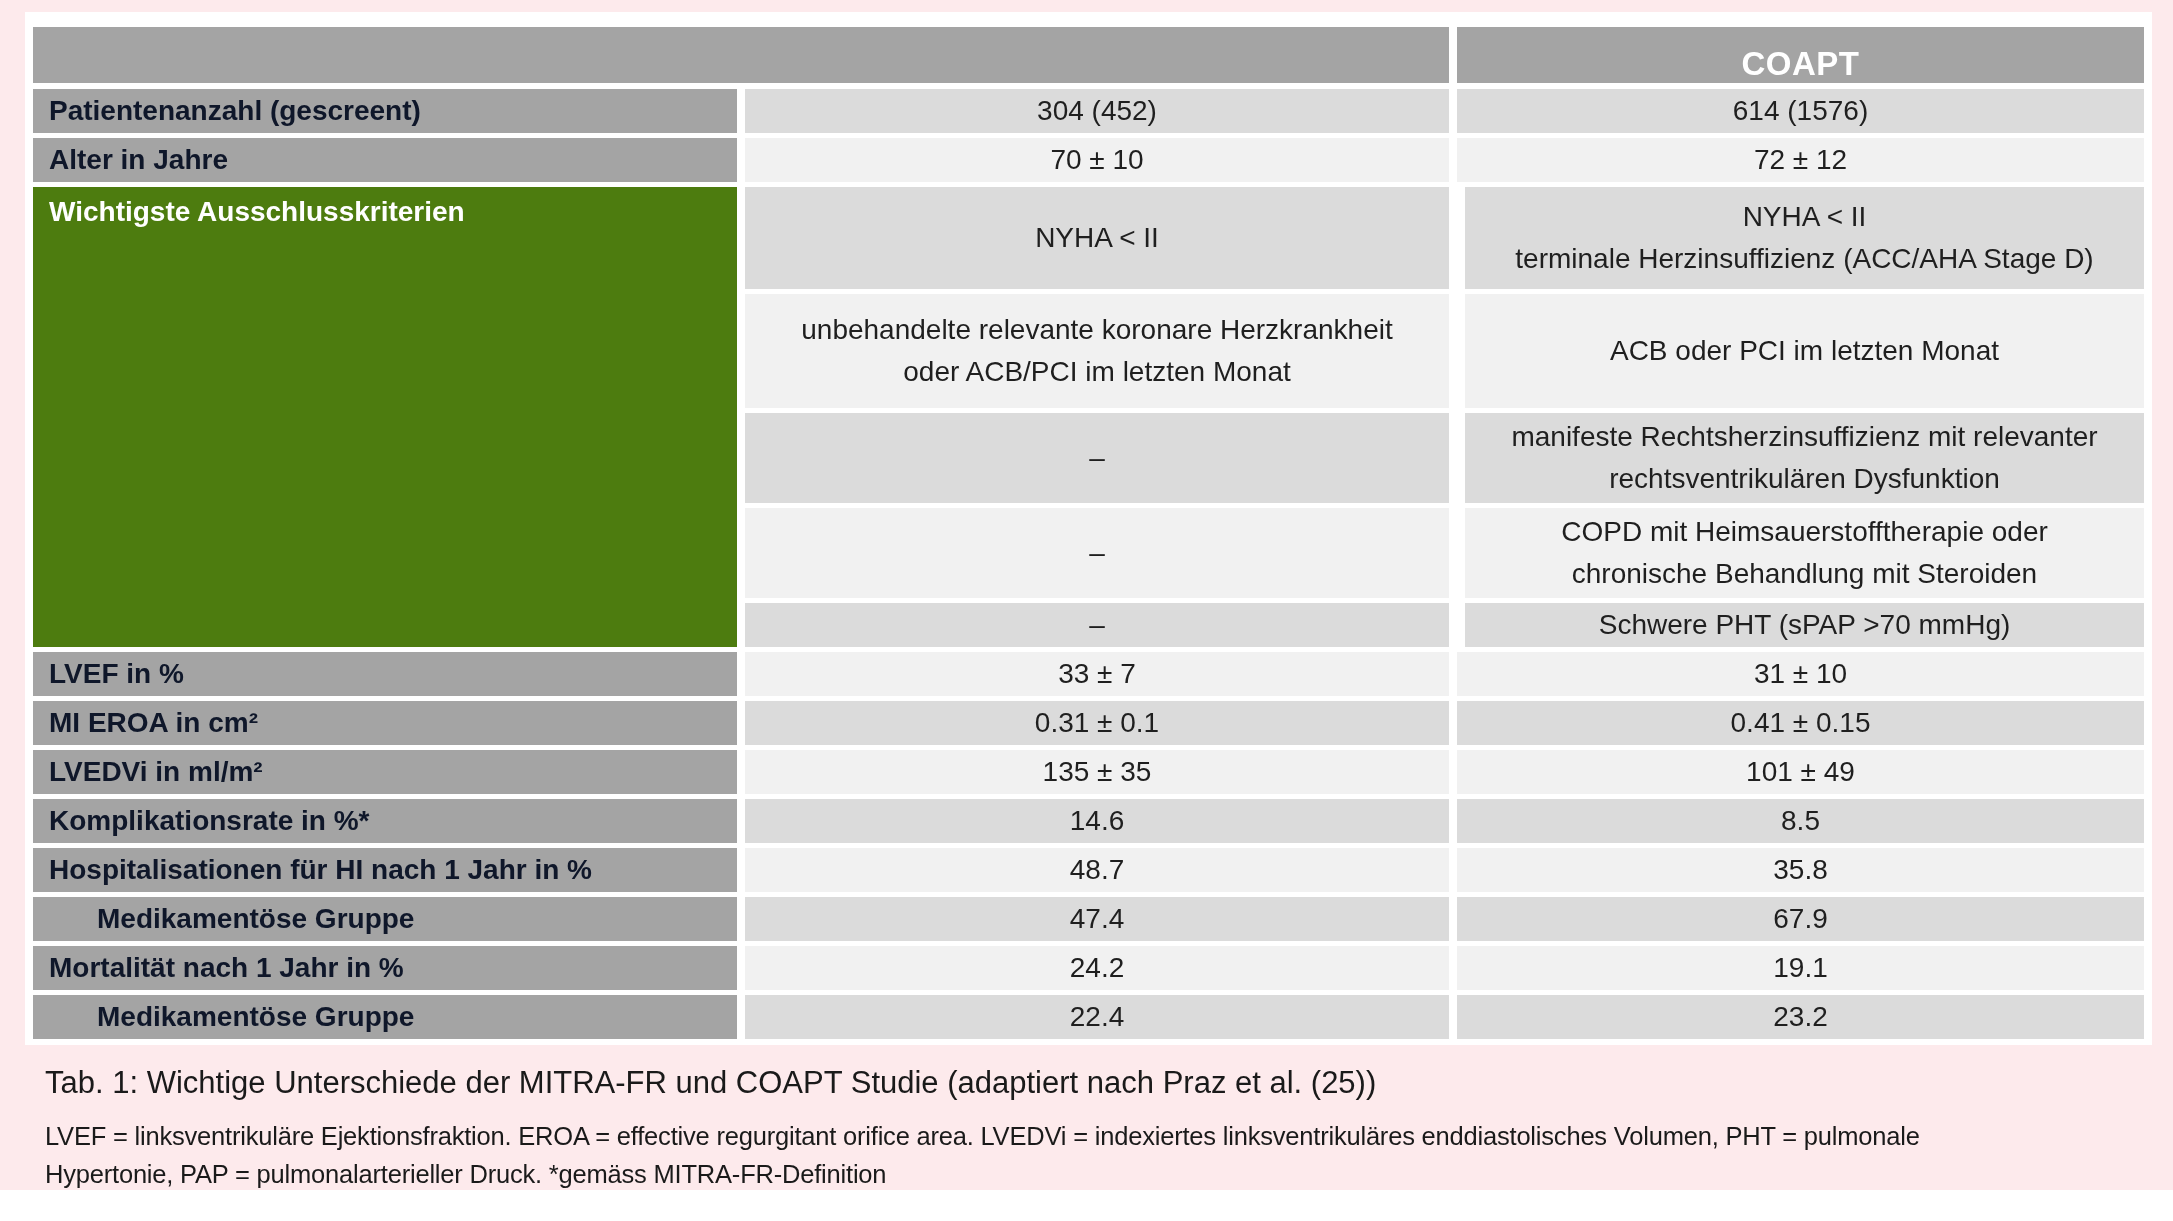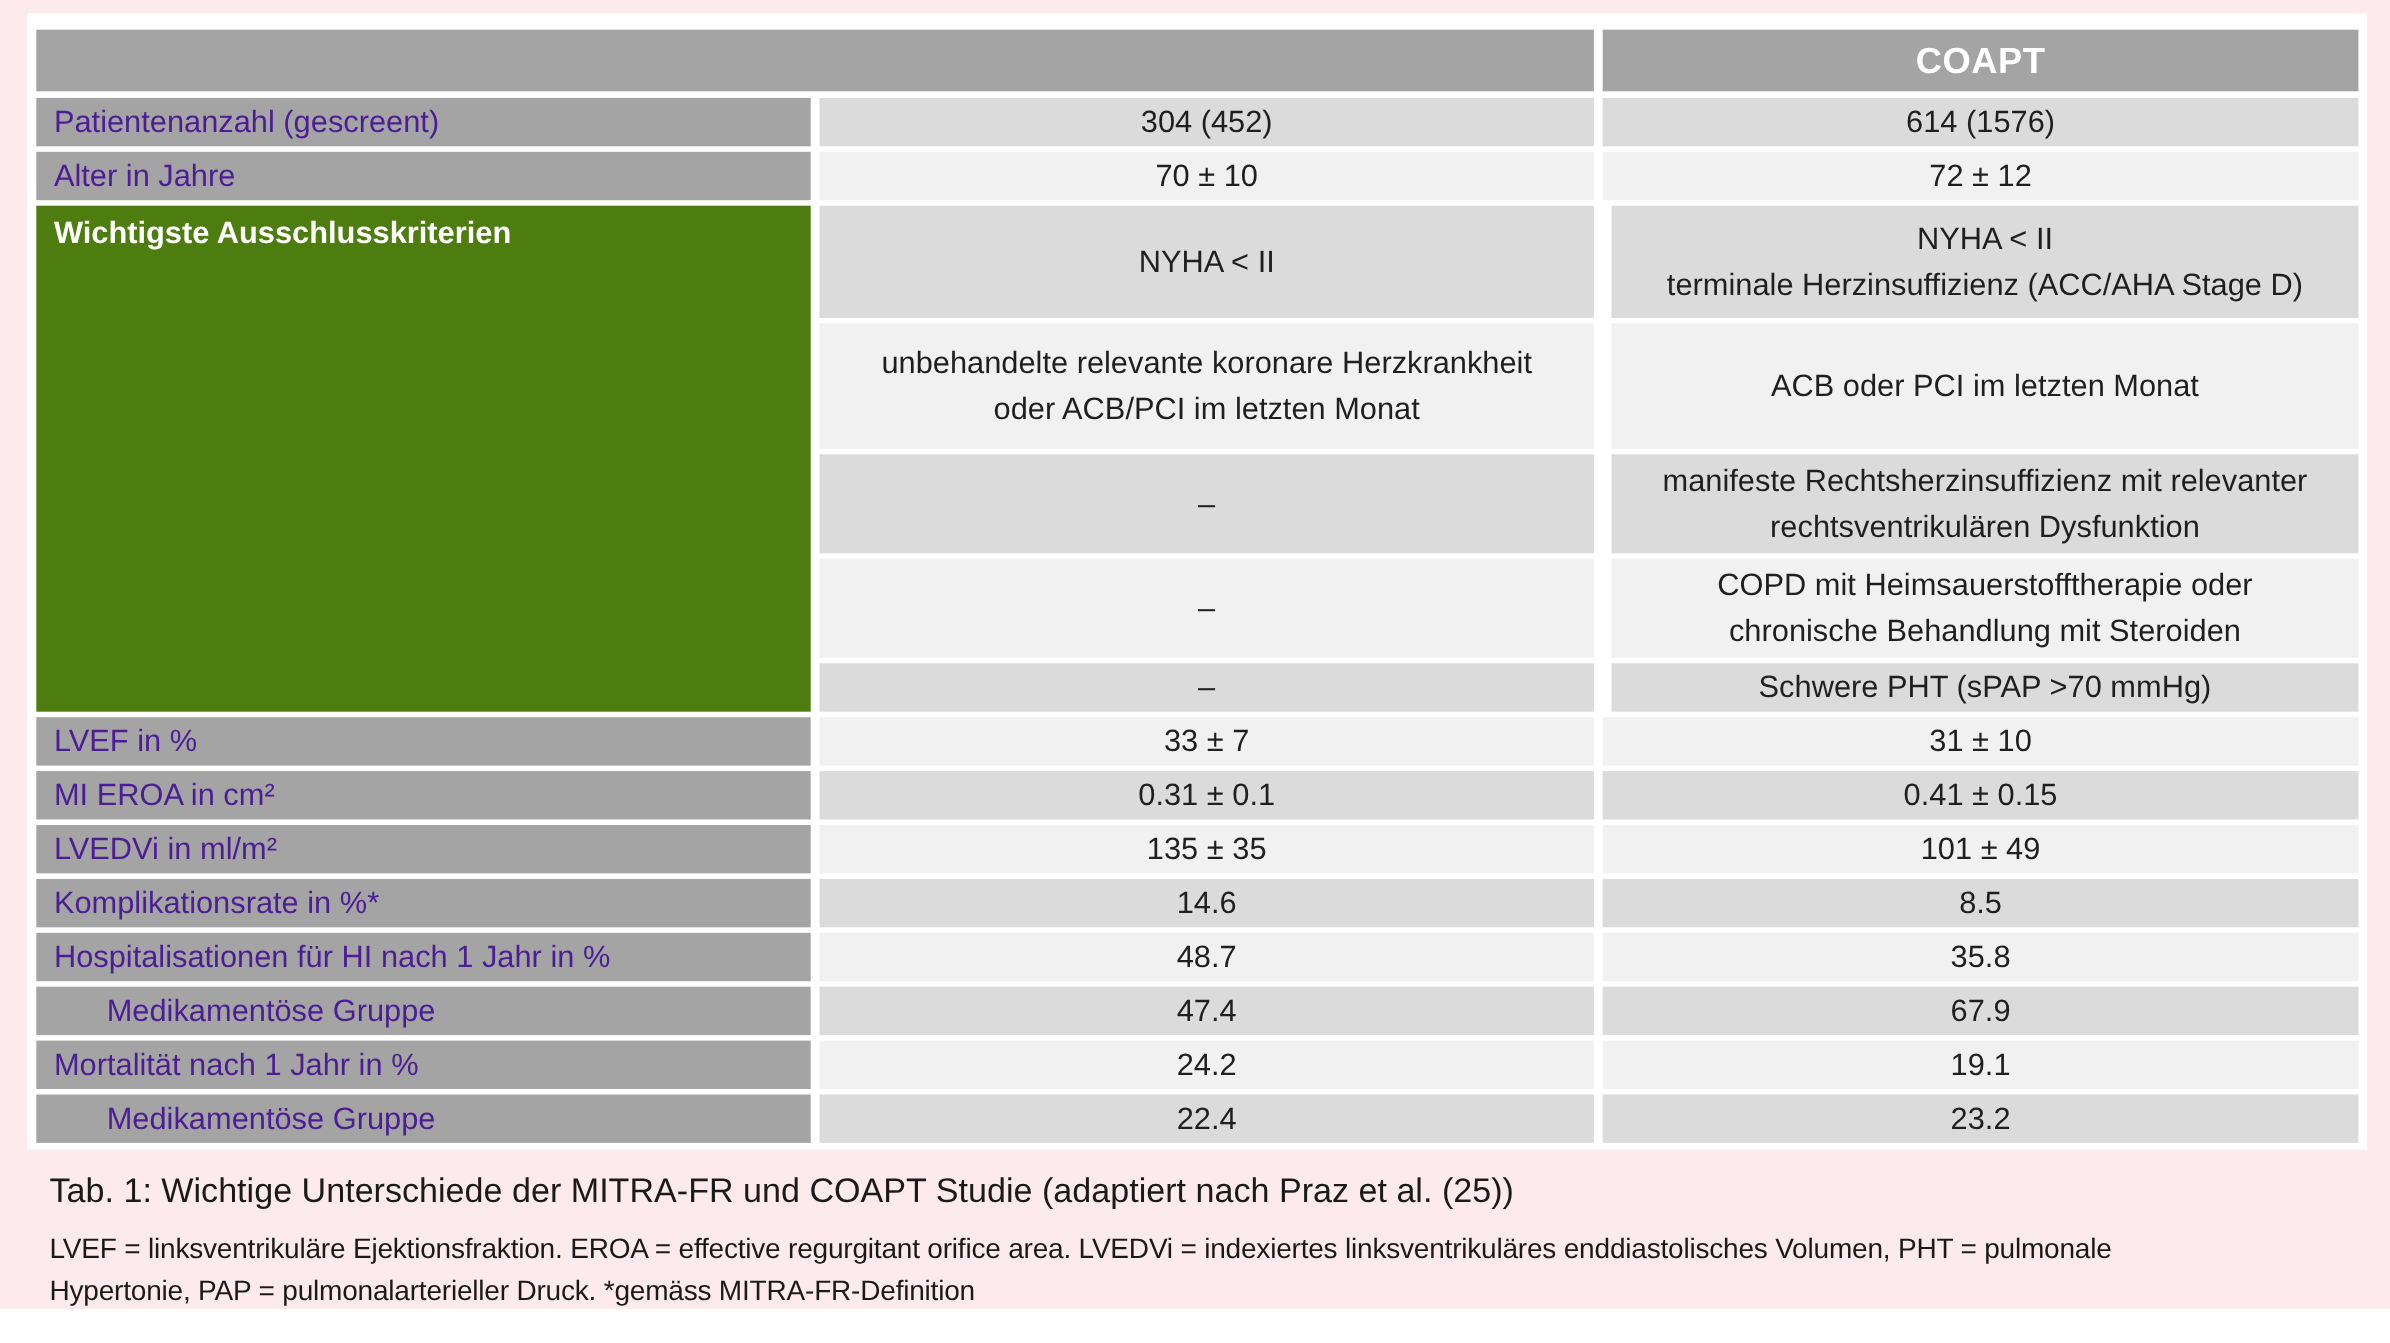--- a/index.html
+++ b/index.html
@@ -8,27 +8,27 @@
   .panel { position:relative; width:2173px; height:1190px; background:#fdeaec;
     padding:12px 21px 0 25px; }
   .card { width:2127px; background:#ffffff; padding:15px 8px 6px 8px; }
 
   
   .thead { display:grid; grid-template-columns:1416px 1fr; column-gap:8px;
     height:56px; margin-bottom:6px; }
   .h-left { background:#a4a4a4; display:flex; }
   .h-spacer { width:712px; }
   .h-mitra { width:704px; display:flex; align-items:center; justify-content:center; }
-  .h-right { background:#a4a4a4; display:flex; align-items:center; justify-content:center; }
+  .h-right { background:#a4a4a4; display:flex; align-items:flex-end; justify-content:center; }
   .h-text { color:#ffffff; font-weight:bold; font-size:33px; letter-spacing:.5px; }
 
   
   .trow { display:grid; grid-template-columns:704px 704px 1fr; column-gap:8px;
     margin-bottom:5px; min-height:44px; }
-  .cell-label { background:#a4a4a4; color:#4c1d95; font-weight:normal; font-size:28px;
+  .cell-label { background:#a4a4a4; color:#0f172a; font-weight:bold; font-size:28px;
     display:flex; align-items:center; padding-left:16px; }
   .indent { padding-left:64px; }
   .cell-data { display:flex; align-items:center; justify-content:center;
     font-size:28px; color:#1f1f1f; text-align:center; white-space:pre-line;
     line-height:1.5; }
   .s-dark { background:#dbdbdb; }
   .s-light { background:#f1f1f1; }
 
   
   .ex { display:grid; grid-template-columns:704px 1fr; column-gap:8px; margin-bottom:5px; }

